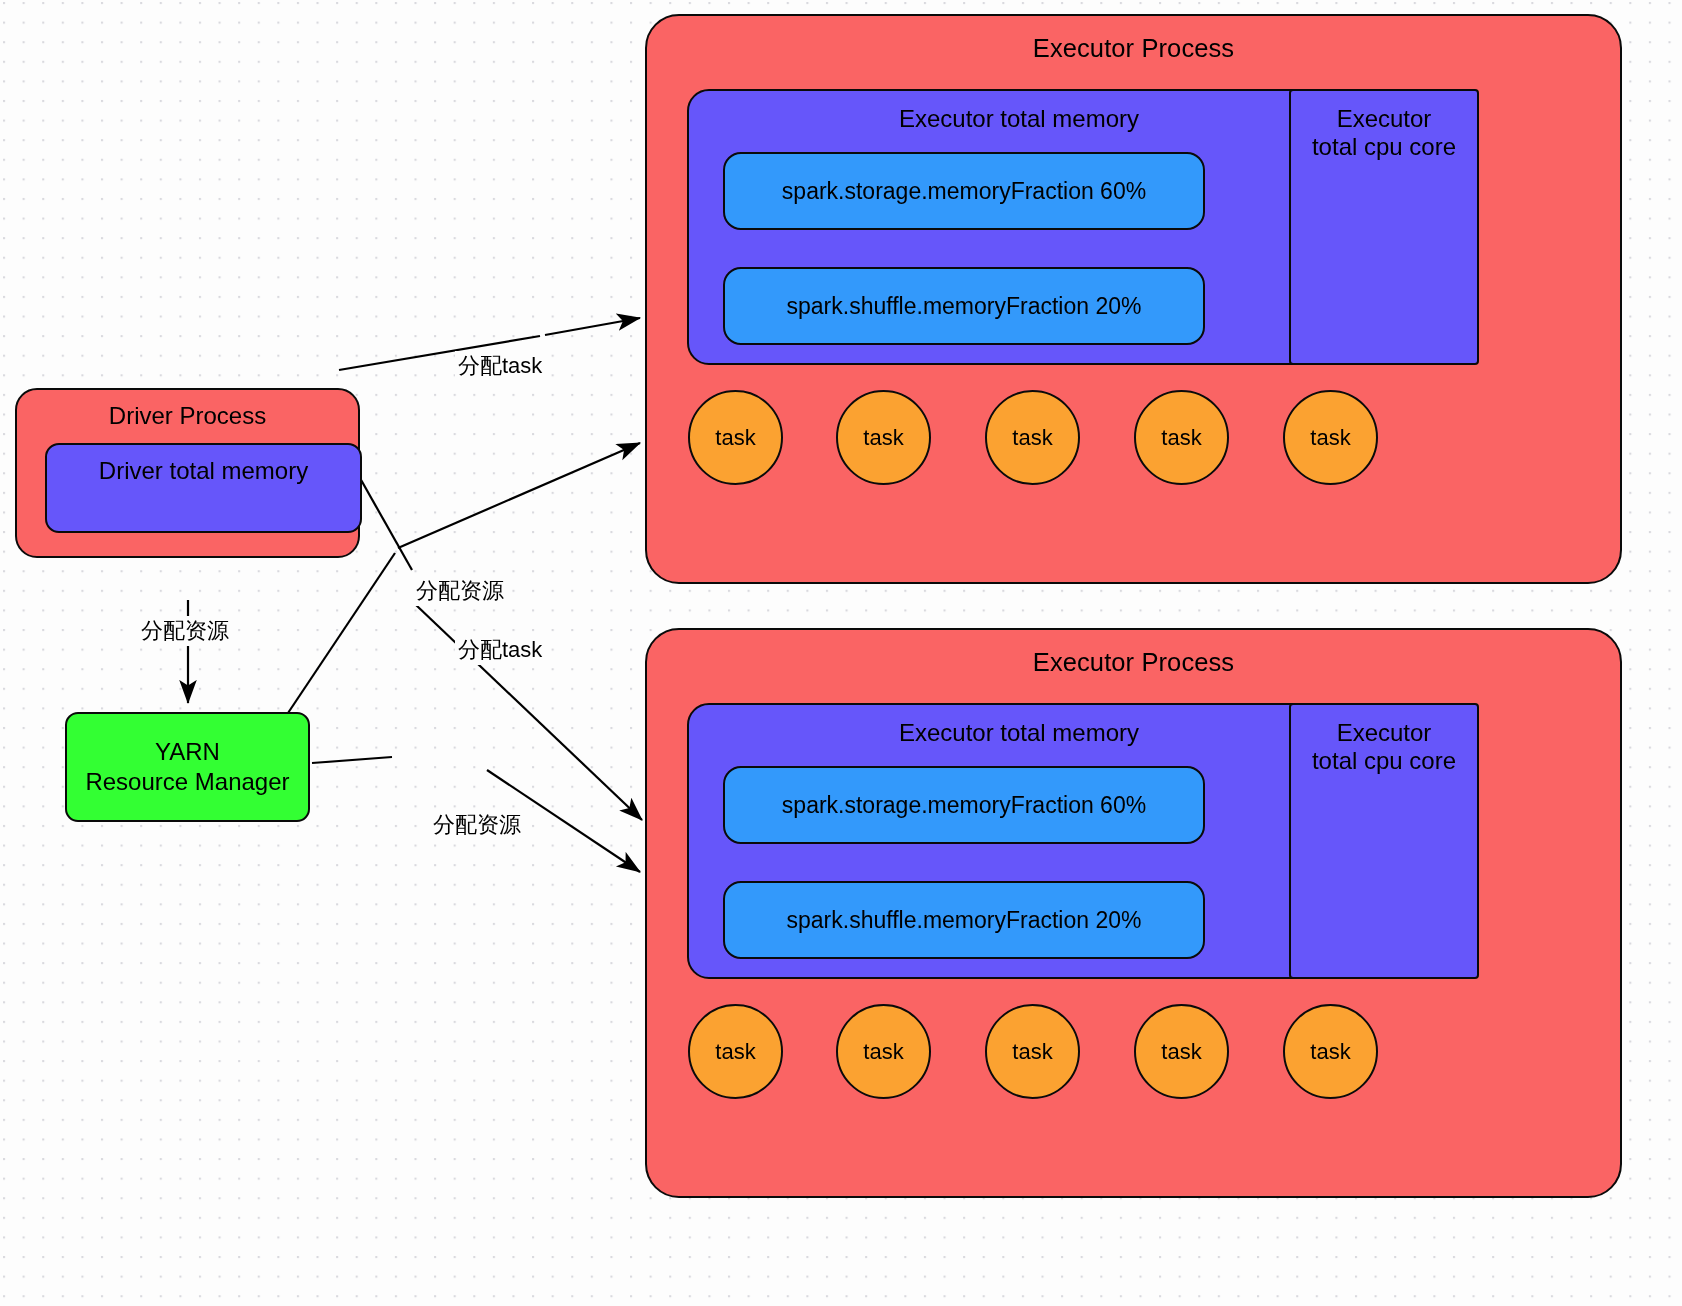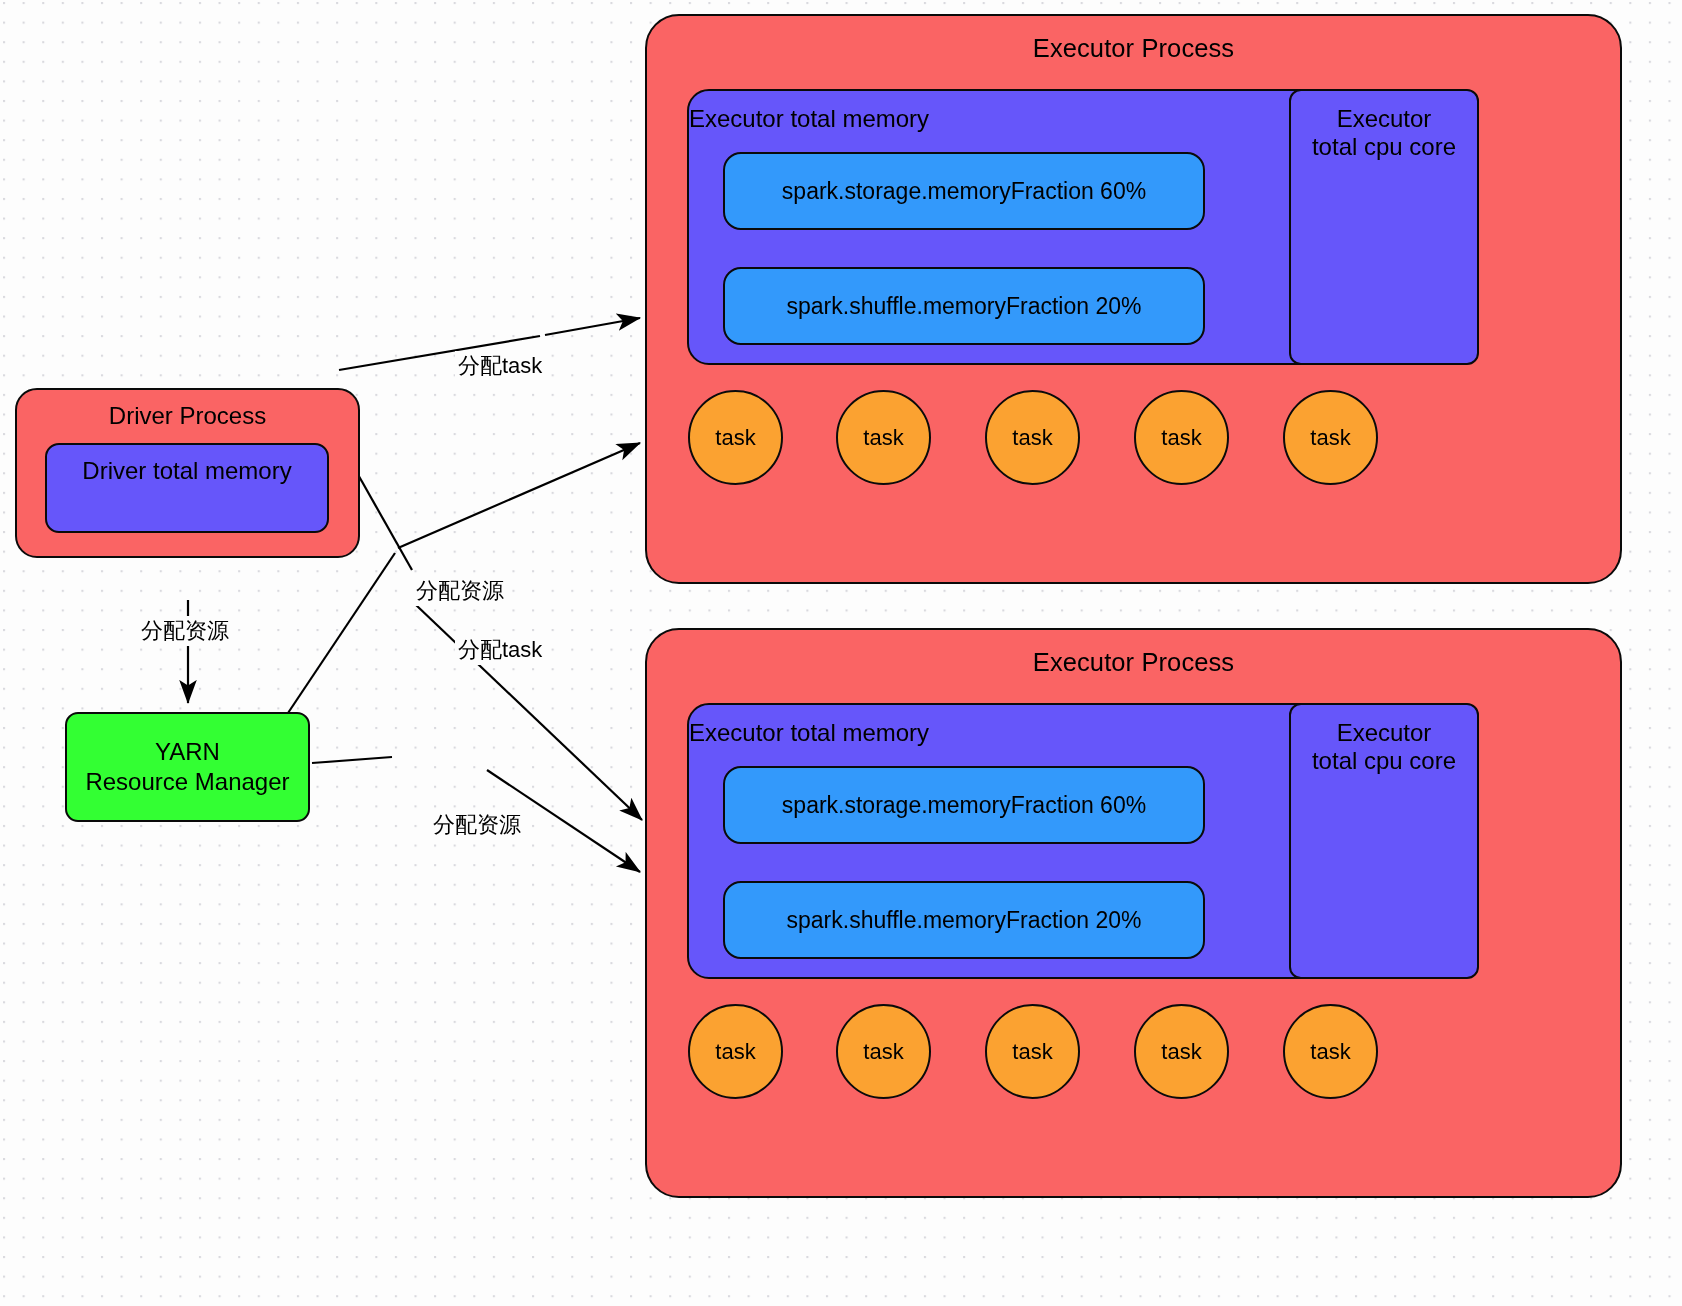--- a/index.html
+++ b/index.html
@@ -44,27 +44,28 @@
 
   
   .exec-memory {
     background: #6656fa;
     border-radius: 22px;
   }
   .exec-memory-title {
     position: absolute;
     left: 0; right: 4px;
     top: 14px;
+    text-align: center;
     font-size: 24px;
   }
 
   
   .exec-cpu {
     background: #6656fa;
-    border-radius: 12px;
+    border-radius: 4px;
     text-decoration: underline;
   }
   .exec-cpu-title {
     position: absolute;
     left: 6px; right: 6px;
     top: 14px;
     text-align: center;
     font-size: 24px;
     line-height: 1.17;
   }
@@ -177,21 +178,21 @@
   </svg>
 
   <div class="edge-label" style="left:455px; top:343px;">分配task</div>
   <div class="edge-label" style="left:413px; top:568px;">分配资源</div>
   <div class="edge-label" style="left:455px; top:627px;">分配task</div>
   <div class="edge-label" style="left:430px; top:802px;">分配资源</div>
   <div class="edge-label" style="left:138px; top:608px;">分配资源</div>
 
   <div class="box driver-process" style="left:15px; top:364px; width:345px; height:170px;margin-top:24px;">
     <div class="driver-title">Driver Process</div>
-    <div class="box driver-memory" style="left:28px; top:53px; width:284px; height:90px;">
+    <div class="box driver-memory" style="left:28px; top:53px; width:317px; height:90px;">
       <div class="driver-memory-title">Driver total memory</div>
     </div>
   </div>
 
   <div class="box yarn" style="left:65px; top:712px; width:245px; height:110px;">
     <span>YARN</span>
     <span>Resource Manager</span>
   </div>
 
   <div class="box executor-process" style="left:645px; top:14px; width:977px; height:570px;">

